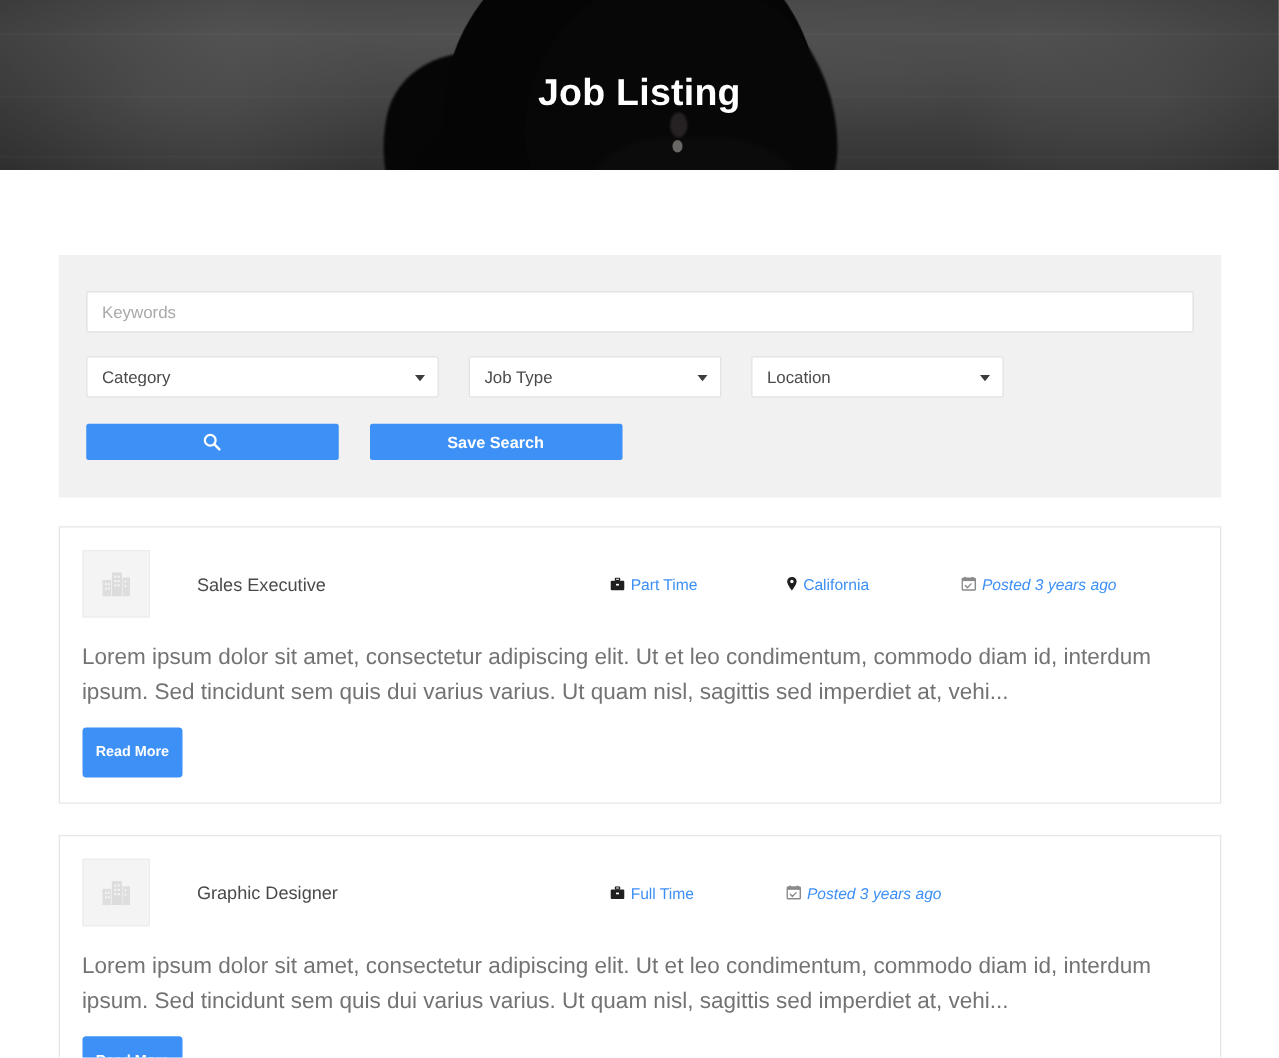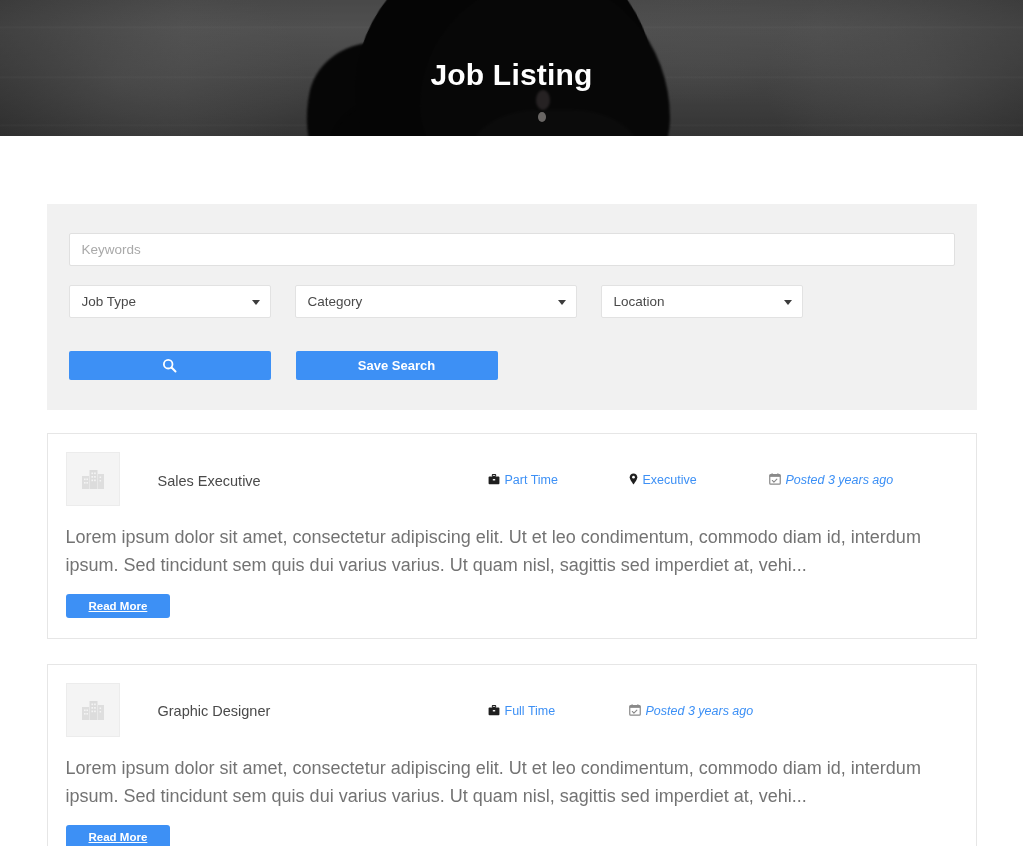--- a/index.html
+++ b/index.html
@@ -182,21 +182,20 @@
     color: #ffffff;
     font-family: "Liberation Sans", sans-serif;
     font-size: 13px;
     font-weight: bold;
     border-radius: 2px;
     cursor: pointer;
     height: 29px;
     display: flex;
     align-items: center;
     justify-content: center;
-    margin-top: 12px;
   }
   .btn-search { width: 202px; }
   .btn-save { width: 202px; }
   .btn svg { display: block; }
 
   
   .cards { margin-top: 23px; }
   .card {
     background: #ffffff;
     border: 1px solid #e6e6e6;
@@ -251,31 +250,30 @@
     margin-top: 18px;
     font-size: 18px;
     color: #737373;
     line-height: 1.55;
   }
   .btn-more {
     margin-top: 14px;
     display: inline-flex;
     align-items: center;
     justify-content: center;
-    height: 24px;
-    padding: 0 23px;
+    height: 40px;
+    padding: 0 11px;
     background: #3d90f5;
     color: #ffffff;
     font-size: 11.5px;
     font-weight: bold;
     border: none;
     border-radius: 3px;
     cursor: pointer;
     font-family: "Liberation Sans", sans-serif;
-    text-decoration: underline;
   }
 </style>
 </head>
 <body>
 
 <div class="page">
 
   <div class="hero">
     <div class="hero-photo"></div>
     <div class="hero-shadewall"></div>
@@ -293,29 +291,29 @@
 
   <div class="container">
 
     <div class="search-panel">
 
       <div class="kw-row">
         <input class="kw-input" type="text" placeholder="Keywords" style="">
       </div>
 
       <div class="selects-row">
+        <div class="sel-wrap w1">
+          <select class="sel">
+            <option>Category</option>
+          </select>
+          <span class="sel-arrow"></span>
+        </div>
         <div class="sel-wrap w2">
           <select class="sel">
             <option>Job Type</option>
-          </select>
-          <span class="sel-arrow"></span>
-        </div>
-        <div class="sel-wrap w1">
-          <select class="sel">
-            <option>Category</option>
           </select>
           <span class="sel-arrow"></span>
         </div>
         <div class="sel-wrap w3">
           <select class="sel">
             <option>Location</option>
           </select>
           <span class="sel-arrow"></span>
         </div>
       </div>
@@ -371,21 +369,21 @@
               </span>
               <span class="mtext">Part Time</span>
             </div>
             <div class="meta m2">
               <span class="mi">
                 <svg width="9" height="12" viewBox="0 0 10 13">
                   <path d="M5 0.5C2.6 0.5 0.8 2.3 0.8 4.6c0 3 4.2 7.9 4.2 7.9s4.2-4.9 4.2-7.9C9.2 2.3 7.4 0.5 5 0.5z" fill="#1f1f1f"></path>
                   <circle cx="5" cy="4.5" r="1.5" fill="#ffffff"></circle>
                 </svg>
               </span>
-              <span class="mtext">Executive</span>
+              <span class="mtext">California</span>
             </div>
             <div class="meta m3">
               <span class="mi">
                 <svg width="12" height="12" viewBox="0 0 13 13">
                   <rect x="0.8" y="1.8" width="11.4" height="10.2" rx="1" fill="none" stroke="#8a8a8a" stroke-width="1.3"></rect>
                   <rect x="0.8" y="1.8" width="11.4" height="2.4" fill="#8a8a8a"></rect>
                   <rect x="2.6" y="0.4" width="1.5" height="2.6" rx="0.6" fill="#8a8a8a"></rect>
                   <rect x="8.9" y="0.4" width="1.5" height="2.6" rx="0.6" fill="#8a8a8a"></rect>
                   <path d="M3.6 8.1l1.7 1.8 3.2-3.3" fill="none" stroke="#8a8a8a" stroke-width="1.2" stroke-linecap="round" stroke-linejoin="round"></path>
                 </svg>

